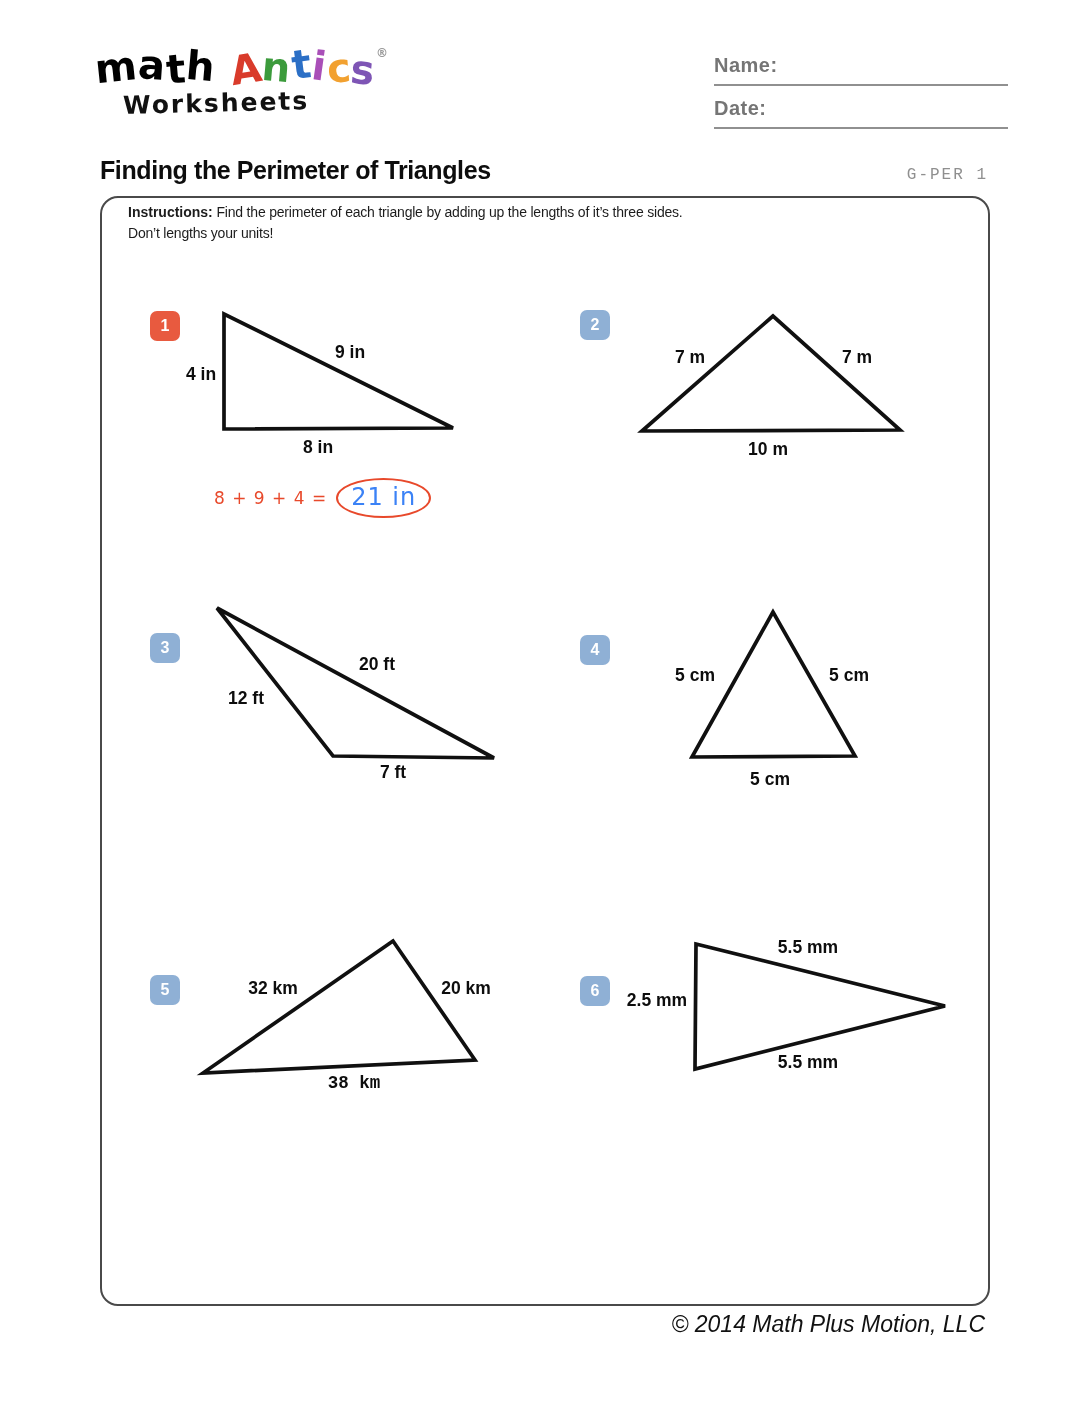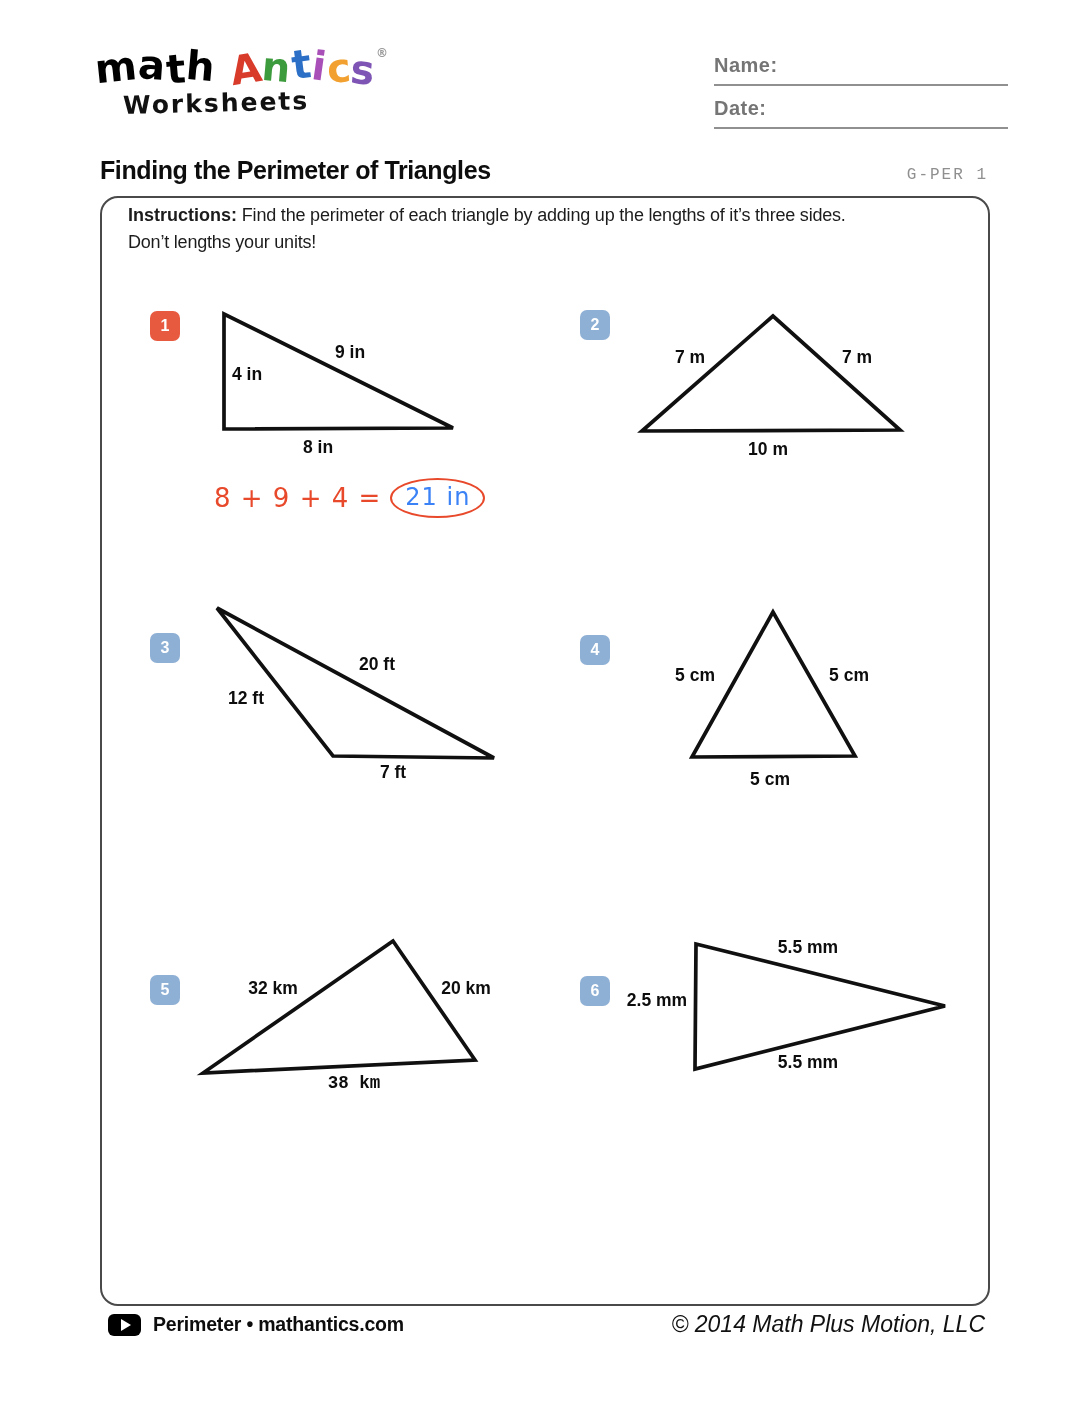--- a/index.html
+++ b/index.html
@@ -20,33 +20,33 @@
   .field-row{position:absolute;left:698px;width:294px;border-bottom:2px solid #909090;height:30px;margin-left:16px;}
   .field-label{font-weight:bold;font-size:20px;color:#757575;letter-spacing:0.5px;}
   
   .sheet-title{position:absolute;left:100px;top:156px;font-weight:bold;font-size:25px;
     color:#0d0d0d;letter-spacing:-0.4px;}
   .doc-code{position:absolute;right:100px;top:166px;font-size:16px;color:#8f8f8f;
     letter-spacing:2px;font-family:"Liberation Mono","DejaVu Sans Mono",monospace;}
   
   .content-box{position:absolute;left:100px;top:196px;width:886px;height:1106px;
     border:2px solid #4a4a4a;border-radius:18px;background:#fff;}
-  .instructions{position:absolute;left:128px;top:202px;width:790px;font-size:18px;
+  .instructions{position:absolute;left:128px;top:202px;width:790px;font-size:14px;
     color:#1c1c1c;line-height:1.5;letter-spacing:-0.2px;}
   .instructions b{letter-spacing:0;}
   
   .badge{position:absolute;width:30px;height:30px;border-radius:7px;color:#fff;
     font-weight:bold;font-size:16px;display:flex;align-items:center;justify-content:center;}
   .tri-svg{position:absolute;overflow:visible;}
   .side-label{position:absolute;transform:translate(-50%,-50%);font-weight:bold;
     font-size:17.5px;color:#0d0d0d;white-space:nowrap;}
   
   .answer-row{position:absolute;left:214px;top:478px;display:flex;align-items:center;gap:9px;
     font-family:"DejaVu Sans", sans-serif;}
-  .answer-eq{font-size:26px;color:#E8492B;letter-spacing:1px;}
+  .answer-eq{font-size:17px;color:#E8492B;letter-spacing:1px;}
   .answer-circle{border:2.5px solid #E8492B;border-radius:50%;padding:3px 13px 5px;
     font-size:24px;color:#3b82f6;letter-spacing:1px;}
   
   .footer-left{position:absolute;left:108px;top:1313px;display:flex;align-items:center;gap:12px;}
   .play-btn{width:33px;height:22px;background:#000;border-radius:6px;
     display:flex;align-items:center;justify-content:center;}
   .play-tri{width:0;height:0;border-left:10px solid #fff;border-top:6px solid transparent;
     border-bottom:6px solid transparent;margin-left:2px;}
   .footer-title{font-weight:bold;font-size:19.5px;color:#0d0d0d;letter-spacing:-0.2px;}
   .footer-copy{position:absolute;right:103px;top:1311px;font-style:italic;font-size:23px;color:#111;}
@@ -81,21 +81,21 @@
     <span>Find the perimeter of each triangle by adding up the lengths of it’s three sides.</span>
     <br>
     <span>Don’t lengths your units!</span>
   </div>
 
   <div id="problems-layer">
       <div class="badge" style="left: 150px; top: 311px; background: rgb(232, 90, 63);">1</div>
       <svg class="tri-svg" width="245" height="131" viewBox="0 0 245 131" style="left: 216px; top: 306px;">
         <polygon points="8,8 8,123 237,122" fill="none" stroke="#101010" stroke-width="3.7" stroke-linejoin="miter"></polygon>
       </svg>
-      <div class="side-label" style="left: 201px; top: 374px; margin-left: 46px;">4 in</div>
+      <div class="side-label" style="left: 201px; top: 374px;">4 in</div>
       <div class="side-label" style="left: 350px; top: 352px; text-align: right;">9 in</div>
       <div class="side-label" style="left: 318px; top: 447px;">8 in</div>
       <div class="badge" style="left: 580px; top: 310px; background: rgb(143, 176, 213);">2</div>
       <svg class="tri-svg" width="274" height="131" viewBox="0 0 274 131" style="left: 634px; top: 308px;">
         <polygon points="139,8 8,123 266,122" fill="none" stroke="#101010" stroke-width="3.7" stroke-linejoin="miter"></polygon>
       </svg>
       <div class="side-label" style="left: 690px; top: 357px;">7 m</div>
       <div class="side-label" style="left: 857px; top: 357px;">7 m</div>
       <div class="side-label" style="left: 768px; top: 449px;">10 m</div>
       <div class="badge" style="left: 150px; top: 633px; background: rgb(143, 176, 213);">3</div>
@@ -128,21 +128,15 @@
       <div class="side-label" style="left: 808px; top: 1062px;">5.5 mm</div>
     </div>
 
   <div class="answer-row">
     <span class="answer-eq">8 + 9 + 4 =</span>
     <span class="answer-circle">
       <span>21 in</span>
     </span>
   </div>
 
-  <div class="footer-left">
-    <div class="play-btn">
-      <div class="play-tri"></div>
-    </div>
-    <div class="footer-title">Perimeter • mathantics.com</div>
-  </div>
   <div class="footer-copy">© 2014 Math Plus Motion, LLC</div>
 
 </div>
 
 </body></html>

